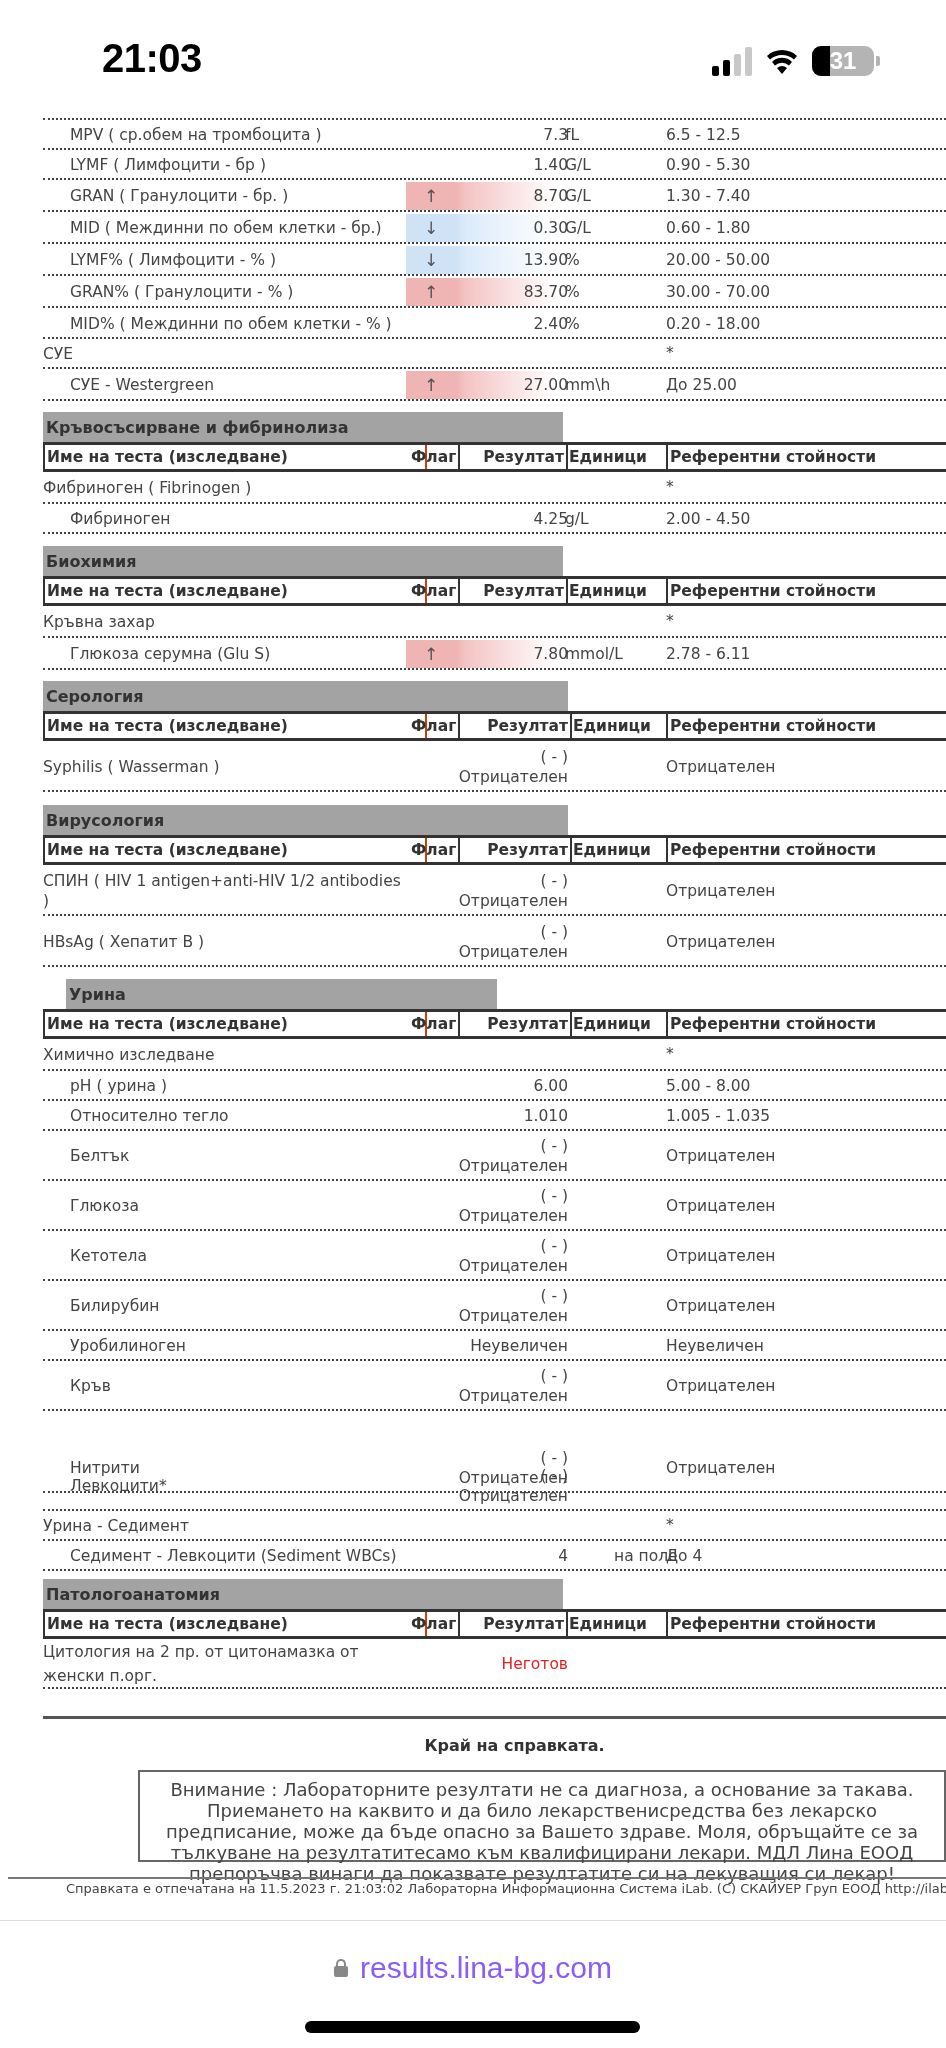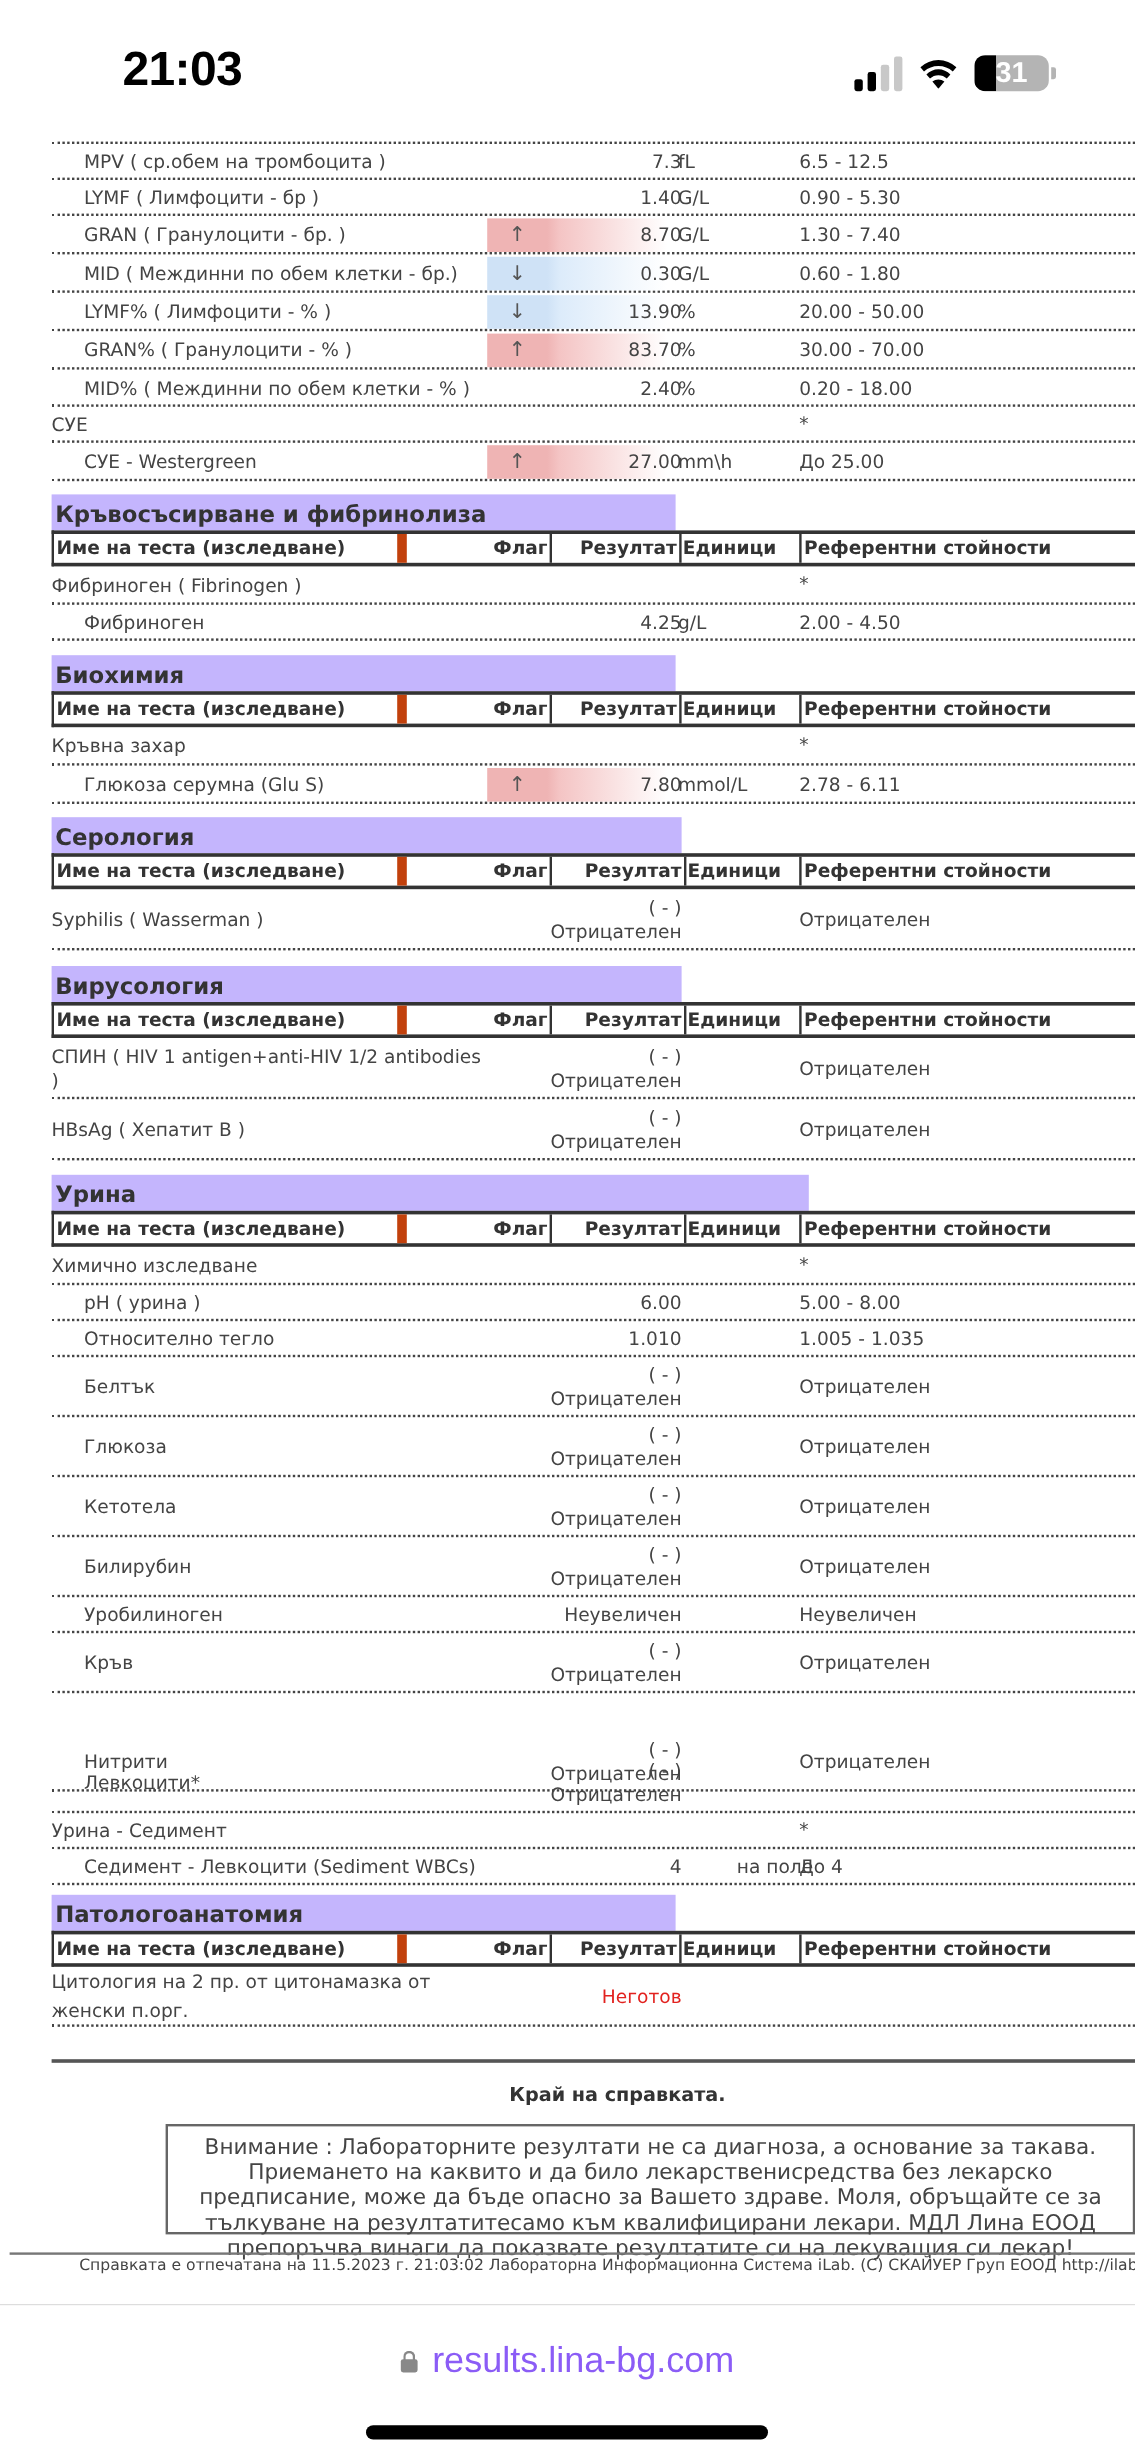--- a/index.html
+++ b/index.html
@@ -26,24 +26,24 @@
   .row .flagcell { position: absolute; left: 363px; width: 150px; top: 0; bottom: 0; }
   .row .flagcell.up { background: linear-gradient(to right, #efb4b4 0px, #efb4b4 50px, #f4c4c4 60px, #ffffff 150px); }
   .row .flagcell.down { background: linear-gradient(to right, #cfe2f6 0px, #cfe2f6 50px, #dcebfa 60px, #ffffff 150px); }
   .row .arrow { position: absolute; left: 381px; top: 50%; transform: translateY(-50%); font-size: 17px; color: #555; }
   .row .result { position: absolute; right: 378px; top: 50%; transform: translateY(-50%); text-align: right; white-space: nowrap; line-height: 20px; }
   .row .result.red { color: #e2221f; }
   .row .unit { position: absolute; left: 522px; top: 50%; transform: translateY(-50%); white-space: nowrap; }
   .row .ref { position: absolute; left: 623px; top: 50%; transform: translateY(-50%); white-space: nowrap; }
   .row .ref.star { top: 46%; }
 
-  .section-title { position: absolute; left: 0; width: 520px; height: 30px; background: #c4b5fd; font-weight: bold; font-size: 19px; color: #333; padding: 6px 3px 0 3px; }
+  .section-title { position: absolute; left: 0; width: 520px; height: 30px; background: #a3a3a3; font-weight: bold; font-size: 16px; color: #333; padding: 6px 3px 0 3px; }
   .thead { position: absolute; left: 0; width: 903px; height: 30px; border-top: 3px solid #333; border-bottom: 3px solid #333; border-left: 2px solid #333; font-weight: bold; font-size: 15.5px; color: #333; }
   .thead div { position: absolute; top: 0; bottom: 0; display: flex; align-items: center; }
-  .thead .c1 { left: 0; width: 294px; padding-left: 2px; border-right: 8px solid #c2410c; }
+  .thead .c1 { left: 0; width: 382px; padding-left: 2px; border-right: 2px solid #c2410c; }
   .thead .c2 { left: 363px; width: 52px; padding-left: 3px; border-right: 2px solid #333; }
   .thead .c3 { left: 415px; width: 108px; justify-content: flex-end; padding-right: 2px; border-right: 2px solid #333; }
   .thead .c4 { left: 523px; width: 100px; padding-left: 1px; border-right: 2px solid #333; }
   .thead .c5 { left: 623px; padding-left: 2px; }
 
   .end-rule { position: absolute; left: 0; width: 903px; top: 1716px; border-top: 3px solid #555; }
   .end-title { position: absolute; left: 0; width: 903px; top: 1736px; text-align: center; font-weight: bold; font-size: 16px; color: #333; padding-left: 40px; }
   .notice { position: absolute; left: 95px; top: 1770px; width: 808px; height: 92px; border: 2px solid #666; font-size: 18px; color: #444; text-align: center; line-height: 21px; padding: 7px 10px; }
   .print-rule { position: absolute; left: 8px; width: 938px; top: 1877px; border-top: 2px solid #777; }
   .print-line { position: absolute; left: 66px; top: 1881px; white-space: nowrap; font-size: 13px; color: #444; }
@@ -213,21 +213,21 @@
     <span class="name" style="line-height:20px;"><span>СПИН ( HIV 1 antigen+anti-HIV 1/2 antibodies</span><br><span>)</span></span>
     <span class="result"><span>( - )</span><br><span>Отрицателен</span></span>
     <span class="ref">Отрицателен</span>
   </div>
   <div class="row" style="top:918px;height:49px;">
     <span class="name">HBsAg ( Хепатит B )</span>
     <span class="result"><span>( - )</span><br><span>Отрицателен</span></span>
     <span class="ref">Отрицателен</span>
   </div>
 
-  <div class="section-title" style="top:979px;width:631px;">Урина</div>
+  <div class="section-title" style="top:979px;width:431px;margin-left:23px;">Урина</div>
   <div class="thead" style="top:1009px;">
     <div class="c1">Име на теста (изследване)</div>
     <div class="c2">Флаг</div>
     <div class="c3" style="width:112px;">Резултат</div>
     <div class="c4" style="left:527px;width:96px;">Единици</div>
     <div class="c5">Референтни стойности</div>
   </div>
   <div class="row" style="top:1041px;height:30px;">
     <span class="name">Химично изследване</span>
     <span class="ref star">*</span>

